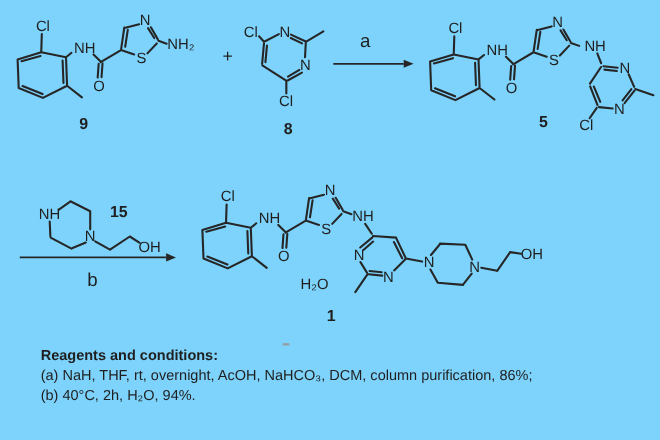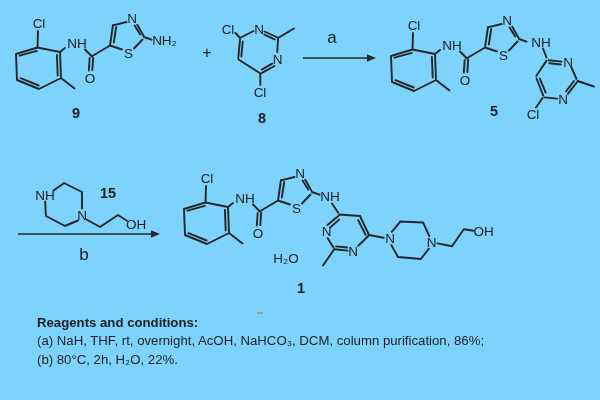--- a/index.html
+++ b/index.html
@@ -172,16 +172,16 @@
     <text class="atom" x="286" y="258.5">H₂O</text>
     <text class="num" x="301" y="287.5">1</text>
   </g>
 </svg>
 
 <div class="stray"></div>
 
 <div class="footer">
   <div class="bold">Reagents and conditions:</div>
   <div>(a) NaH, THF, rt, overnight, AcOH, NaHCO₃, DCM, column purification, 86%;</div>
-  <div>(b) 80°C, 2h, H₂O, 22%.</div>
+  <div>(b) 40°C, 2h, H₂O, 94%.</div>
 </div>
 
 </div>
 
 </body></html>

